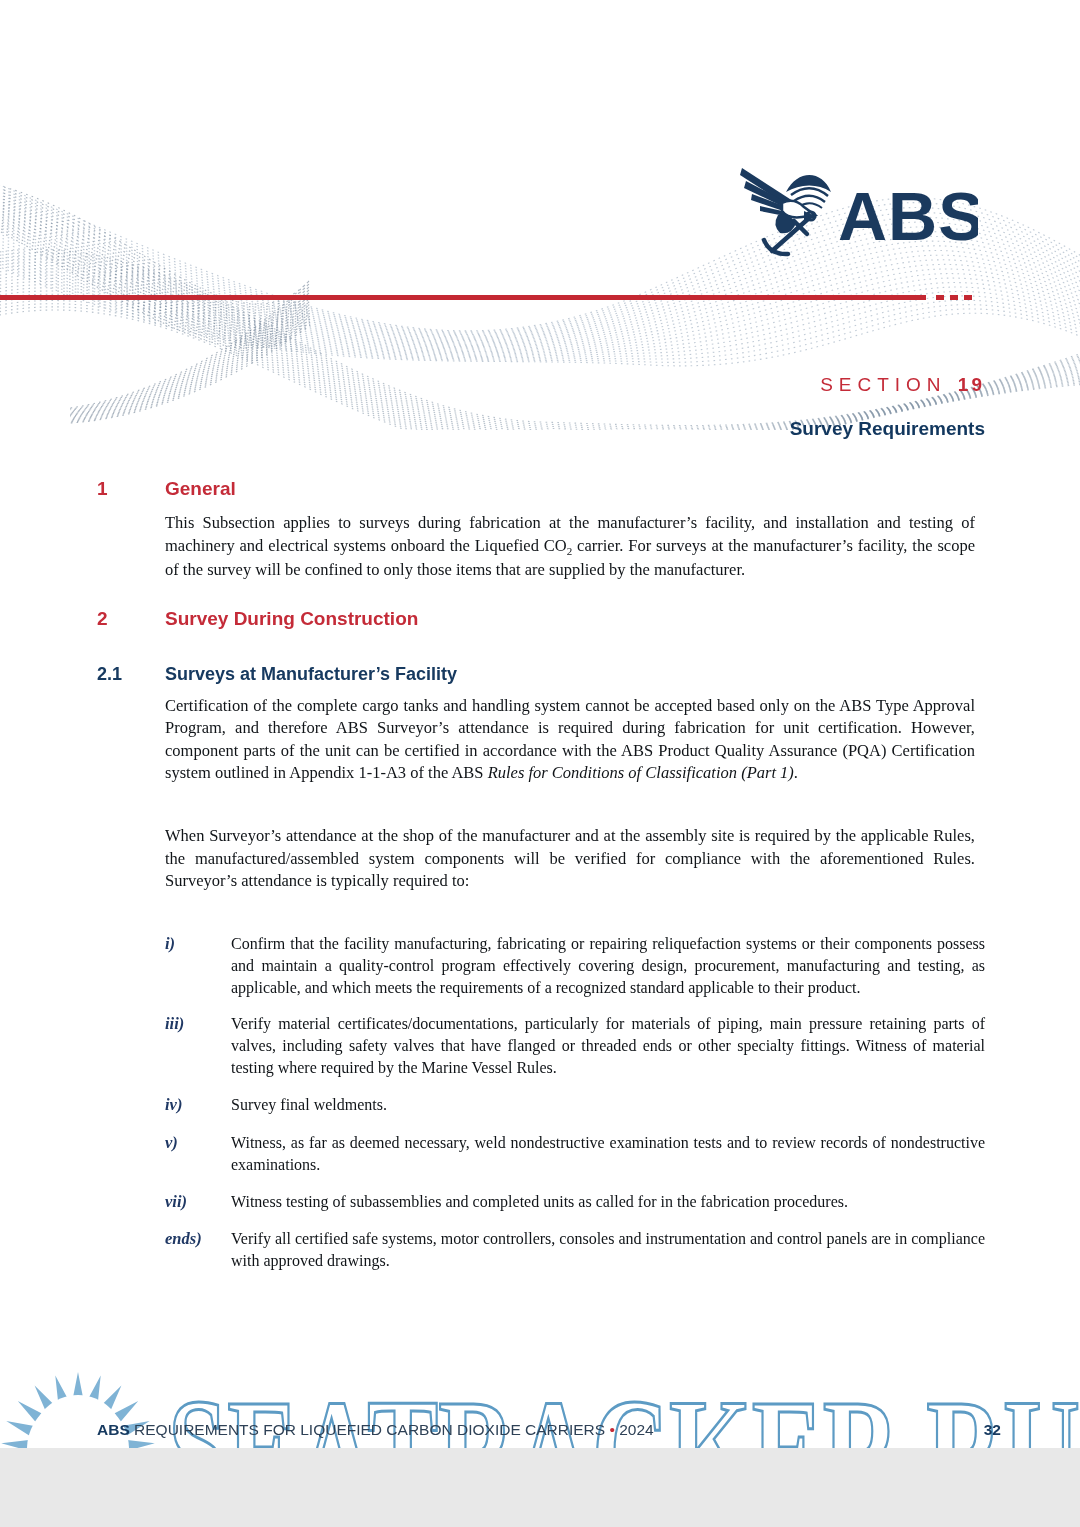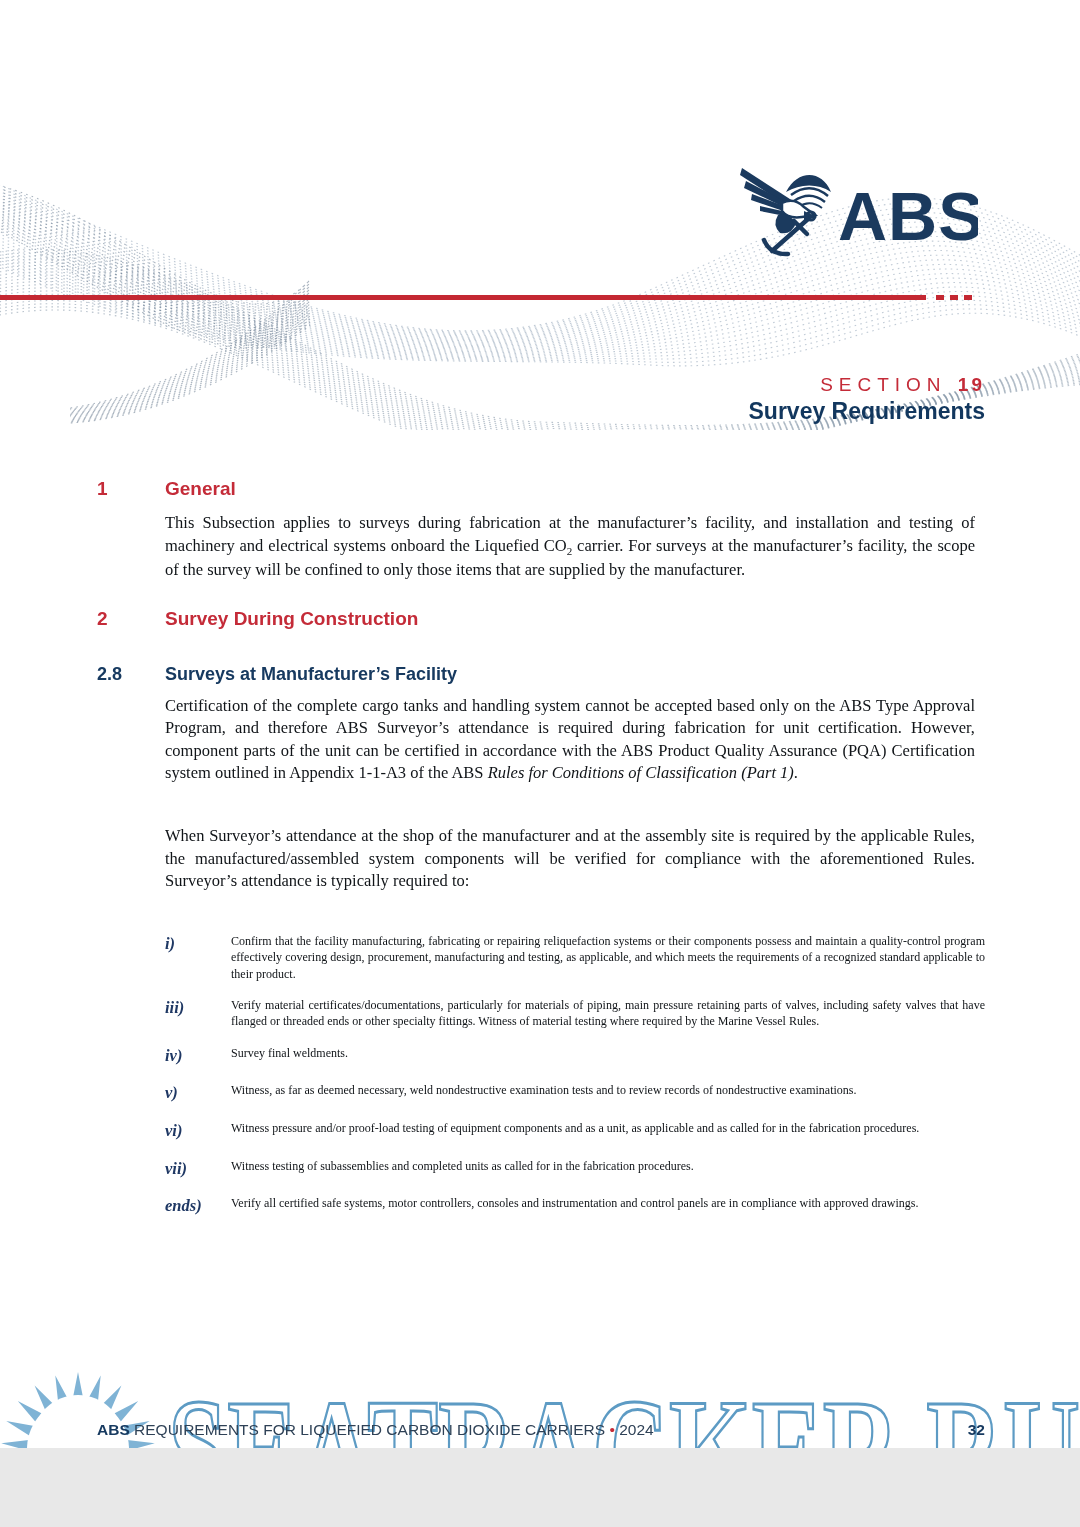--- a/index.html
+++ b/index.html
@@ -13,44 +13,44 @@
 
   
   .logo{position:absolute;top:163px;left:738px;width:240px;height:105px;z-index:2;}
   .logo svg{display:block;}
 
   
   .sec-label{position:absolute;top:374px;right:95px;z-index:2;
     font-family:"Liberation Sans",sans-serif;font-size:19px;color:#C42B38;
     letter-spacing:6px;white-space:nowrap;}
   .sec-label b{font-weight:700;letter-spacing:3px;}
-  .doc-title{position:absolute;top:398px;right:95px;z-index:2;
-    font-family:"Liberation Sans",sans-serif;font-size:23px;font-weight:700;color:#12375E;}
+  .doc-title{position:absolute;top:418px;right:95px;z-index:2;
+    font-family:"Liberation Sans",sans-serif;font-size:19px;font-weight:700;color:#12375E;}
 
   
   .content{position:absolute;top:478px;left:97px;width:888px;z-index:2;color:#101418;}
   .hrow{display:flex;font-family:"Liberation Sans",sans-serif;font-weight:700;}
   .hnum{flex:0 0 68px;}
   .h1{font-size:19px;color:#C42B38;margin:0 0 12px 0;}
   .h2{font-size:19px;color:#C42B38;margin:26px 0 0 0;}
   .h3{font-size:18px;color:#173A60;margin:34px 0 10px 0;}
   .body-p{margin:0 10px 18px 68px;font-size:16.5px;line-height:1.37;text-align:justify;}
   .body-p.gap{margin-bottom:40px;}
   sub{font-size:11px;}
   .it{font-style:italic;}
   .list{margin-left:68px;}
   .li{display:flex;margin:0 0 15px 0;}
   .li-label{flex:0 0 66px;font-style:italic;font-weight:700;color:#1F3864;font-size:16.5px;line-height:1.37;}
-  .li-text{flex:1;font-size:12px;line-height:1.37;text-align:justify;}
+  .li-text{flex:1;font-size:16px;line-height:1.37;text-align:justify;}
 
   
   .wm{position:absolute;top:0;left:0;width:1080px;height:1527px;z-index:3;pointer-events:none;}
 
   
-  .footer{position:absolute;top:1421px;left:97px;right:95px;z-index:4;
+  .footer{position:absolute;top:1421px;left:97px;right:79px;z-index:4;
     font-family:"Liberation Sans",sans-serif;font-size:15.5px;color:#2E4156;
     display:flex;justify-content:space-between;align-items:baseline;}
   .footer .babs{font-weight:700;color:#173A60;}
   .footer .dot{color:#C42B38;}
   .footer .pg{font-weight:700;color:#173A60;}
 </style>
 </head>
 <body>
 
 <div class="page">
@@ -168,21 +168,21 @@
       <span>General</span>
     </div>
     <p class="body-p"><span>This Subsection applies to surveys during fabrication at the manufacturer’s facility, and installation and testing of machinery and electrical systems onboard the Liquefied CO</span><sub>2</sub><span> carrier. For surveys at the manufacturer’s facility, the scope of the survey will be confined to only those items that are supplied by the manufacturer.</span></p>
 
     <div class="hrow h2">
       <span class="hnum">2</span>
       <span>Survey During Construction</span>
     </div>
 
     <div class="hrow h3">
-      <span class="hnum">2.8</span>
+      <span class="hnum">2.1</span>
       <span>Surveys at Manufacturer’s Facility</span>
     </div>
     <p class="body-p gap"><span>Certification of the complete cargo tanks and handling system cannot be accepted based only on the ABS Type Approval Program, and therefore ABS Surveyor’s attendance is required during fabrication for unit certification. However, component parts of the unit can be certified in accordance with the ABS Product Quality Assurance (PQA) Certification system outlined in Appendix 1-1-A3 of the ABS </span><span class="it">Rules for Conditions of Classification (Part 1)</span><span>.</span></p>
     <p class="body-p gap"><span>When Surveyor’s attendance at the shop of the manufacturer and at the assembly site is required by the applicable Rules, the manufactured/assembled system components will be verified for compliance with the aforementioned Rules. Surveyor’s attendance is typically required to:</span></p>
 
     <div class="list">
       <div class="li">
         <span class="li-label">i)</span>
         <span class="li-text">Confirm that the facility manufacturing, fabricating or repairing reliquefaction systems or their components possess and maintain a quality-control program effectively covering design, procurement, manufacturing and testing, as applicable, and which meets the requirements of a recognized standard applicable to their product.</span>
       </div>
@@ -190,24 +190,20 @@
         <span class="li-label">iii)</span>
         <span class="li-text">Verify material certificates/documentations, particularly for materials of piping, main pressure retaining parts of valves, including safety valves that have flanged or threaded ends or other specialty fittings. Witness of material testing where required by the Marine Vessel Rules.</span>
       </div>
       <div class="li">
         <span class="li-label">iv)</span>
         <span class="li-text">Survey final weldments.</span>
       </div>
       <div class="li">
         <span class="li-label">v)</span>
         <span class="li-text">Witness, as far as deemed necessary, weld nondestructive examination tests and to review records of nondestructive examinations.</span>
-      </div>
-      <div class="li">
-        <span class="li-label">vi)</span>
-        <span class="li-text">Witness pressure and/or proof-load testing of equipment components and as a unit, as applicable and as called for in the fabrication procedures.</span>
       </div>
       <div class="li">
         <span class="li-label">vii)</span>
         <span class="li-text">Witness testing of subassemblies and completed units as called for in the fabrication procedures.</span>
       </div>
       <div class="li">
         <span class="li-label">ends)</span>
         <span class="li-text">Verify all certified safe systems, motor controllers, consoles and instrumentation and control panels are in compliance with approved drawings.</span>
       </div>
     </div>

